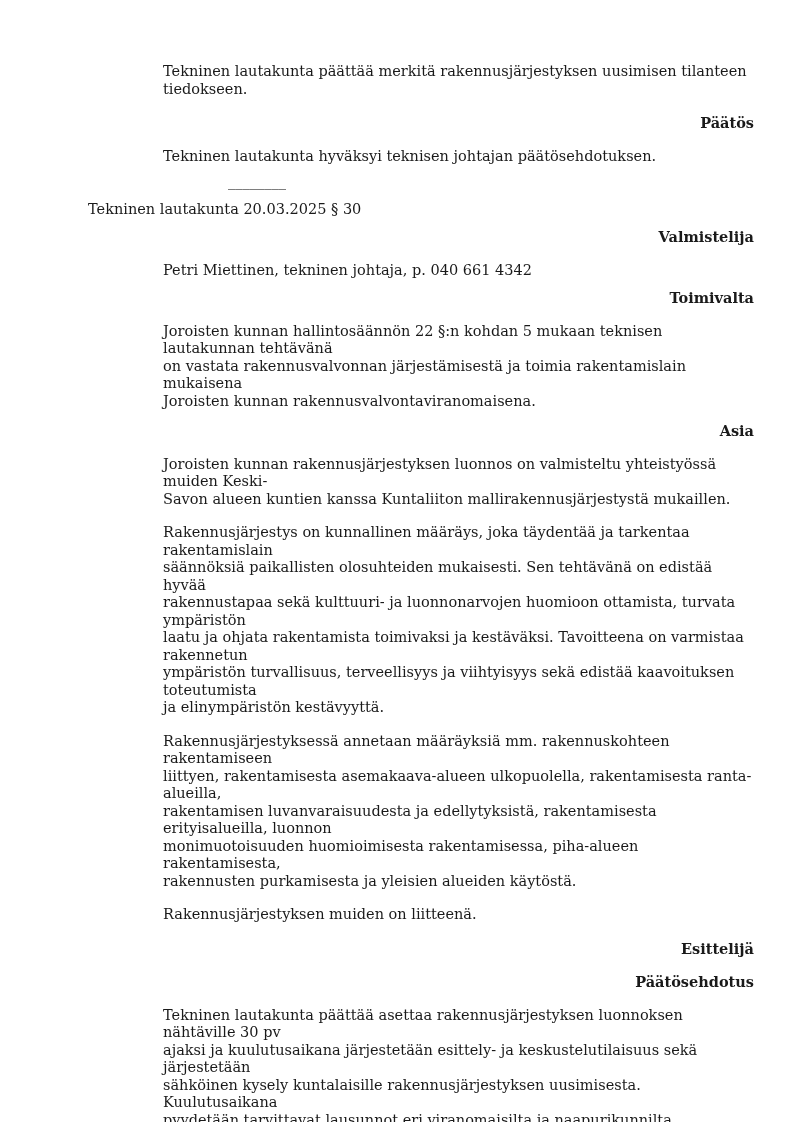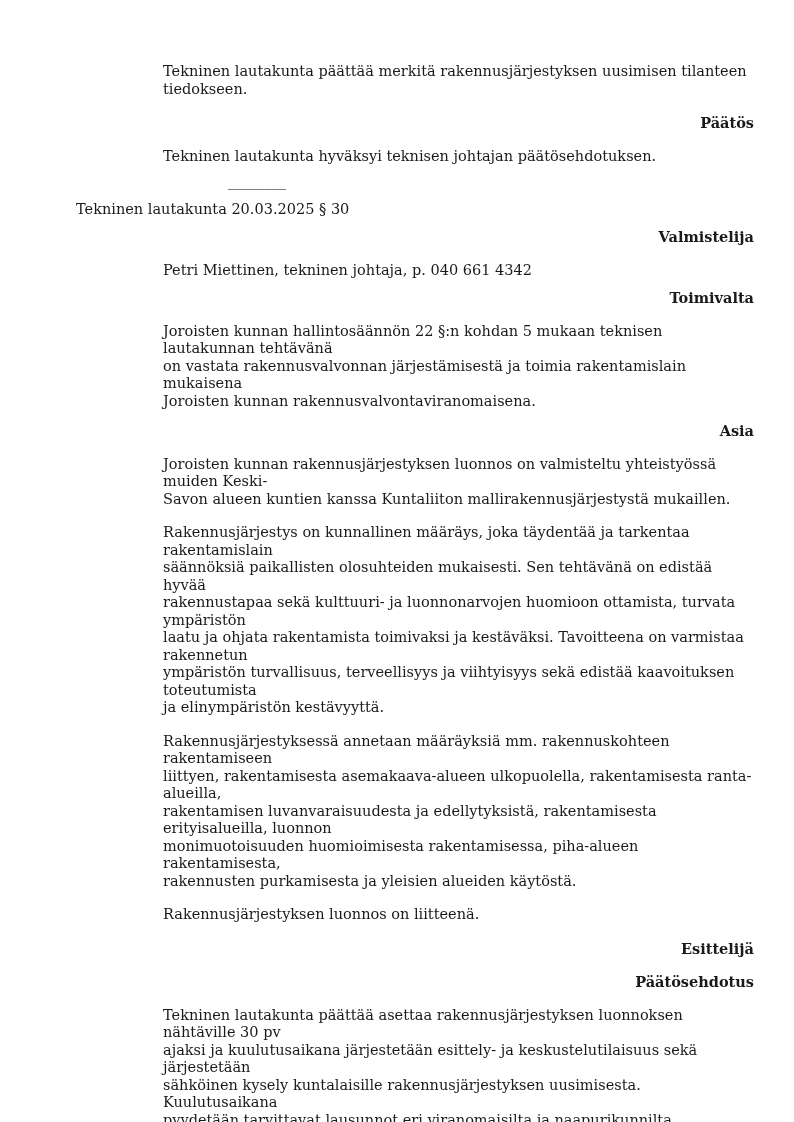--- a/index.html
+++ b/index.html
@@ -27,21 +27,21 @@
   }
   .heading {
     font-weight: bold;
     text-align: right;
   }
   .indent {
     margin-left: 87px;
     margin-top: 16px;
   }
   .section-header {
-    margin-left: 0;
+    margin-left: 12px;
   }
   .divider {
     margin: 6px 0 8px 152px;
     letter-spacing: 0;
     font-style: italic;
   }
   .mt-10 { margin-top: 10px; }
   .mt-12 { margin-top: 12px; }
 </style>
 </head>
@@ -72,21 +72,21 @@
 säännöksiä paikallisten olosuhteiden mukaisesti. Sen tehtävänä on edistää hyvää
 rakennustapaa sekä kulttuuri- ja luonnonarvojen huomioon ottamista, turvata ympäristön
 laatu ja ohjata rakentamista toimivaksi ja kestäväksi. Tavoitteena on varmistaa rakennetun
 ympäristön turvallisuus, terveellisyys ja viihtyisyys sekä edistää kaavoituksen toteutumista
 ja elinympäristön kestävyyttä.</p>
   <p class="para indent">Rakennusjärjestyksessä annetaan määräyksiä mm. rakennuskohteen rakentamiseen
 liittyen, rakentamisesta asemakaava-alueen ulkopuolella, rakentamisesta ranta-alueilla,
 rakentamisen luvanvaraisuudesta ja edellytyksistä, rakentamisesta erityisalueilla, luonnon
 monimuotoisuuden huomioimisesta rakentamisessa, piha-alueen rakentamisesta,
 rakennusten purkamisesta ja yleisien alueiden käytöstä.</p>
-  <p class="para indent">Rakennusjärjestyksen luonnos on liitteenä.</p>
+  <p class="para indent">Rakennusjärjestyksen muiden on liitteenä.</p>
 
   <p class="heading indent">Esittelijä</p>
 
   <p class="heading indent">Päätösehdotus</p>
   <p class="para indent">Tekninen lautakunta päättää asettaa rakennusjärjestyksen luonnoksen nähtäville 30 pv
 ajaksi ja kuulutusaikana järjestetään esittely- ja keskustelutilaisuus sekä järjestetään
 sähköinen kysely kuntalaisille rakennusjärjestyksen uusimisesta. Kuulutusaikana
 pyydetään tarvittavat lausunnot eri viranomaisilta ja naapurikunnilta.</p>
 
   <p class="heading indent">Päätös</p>

